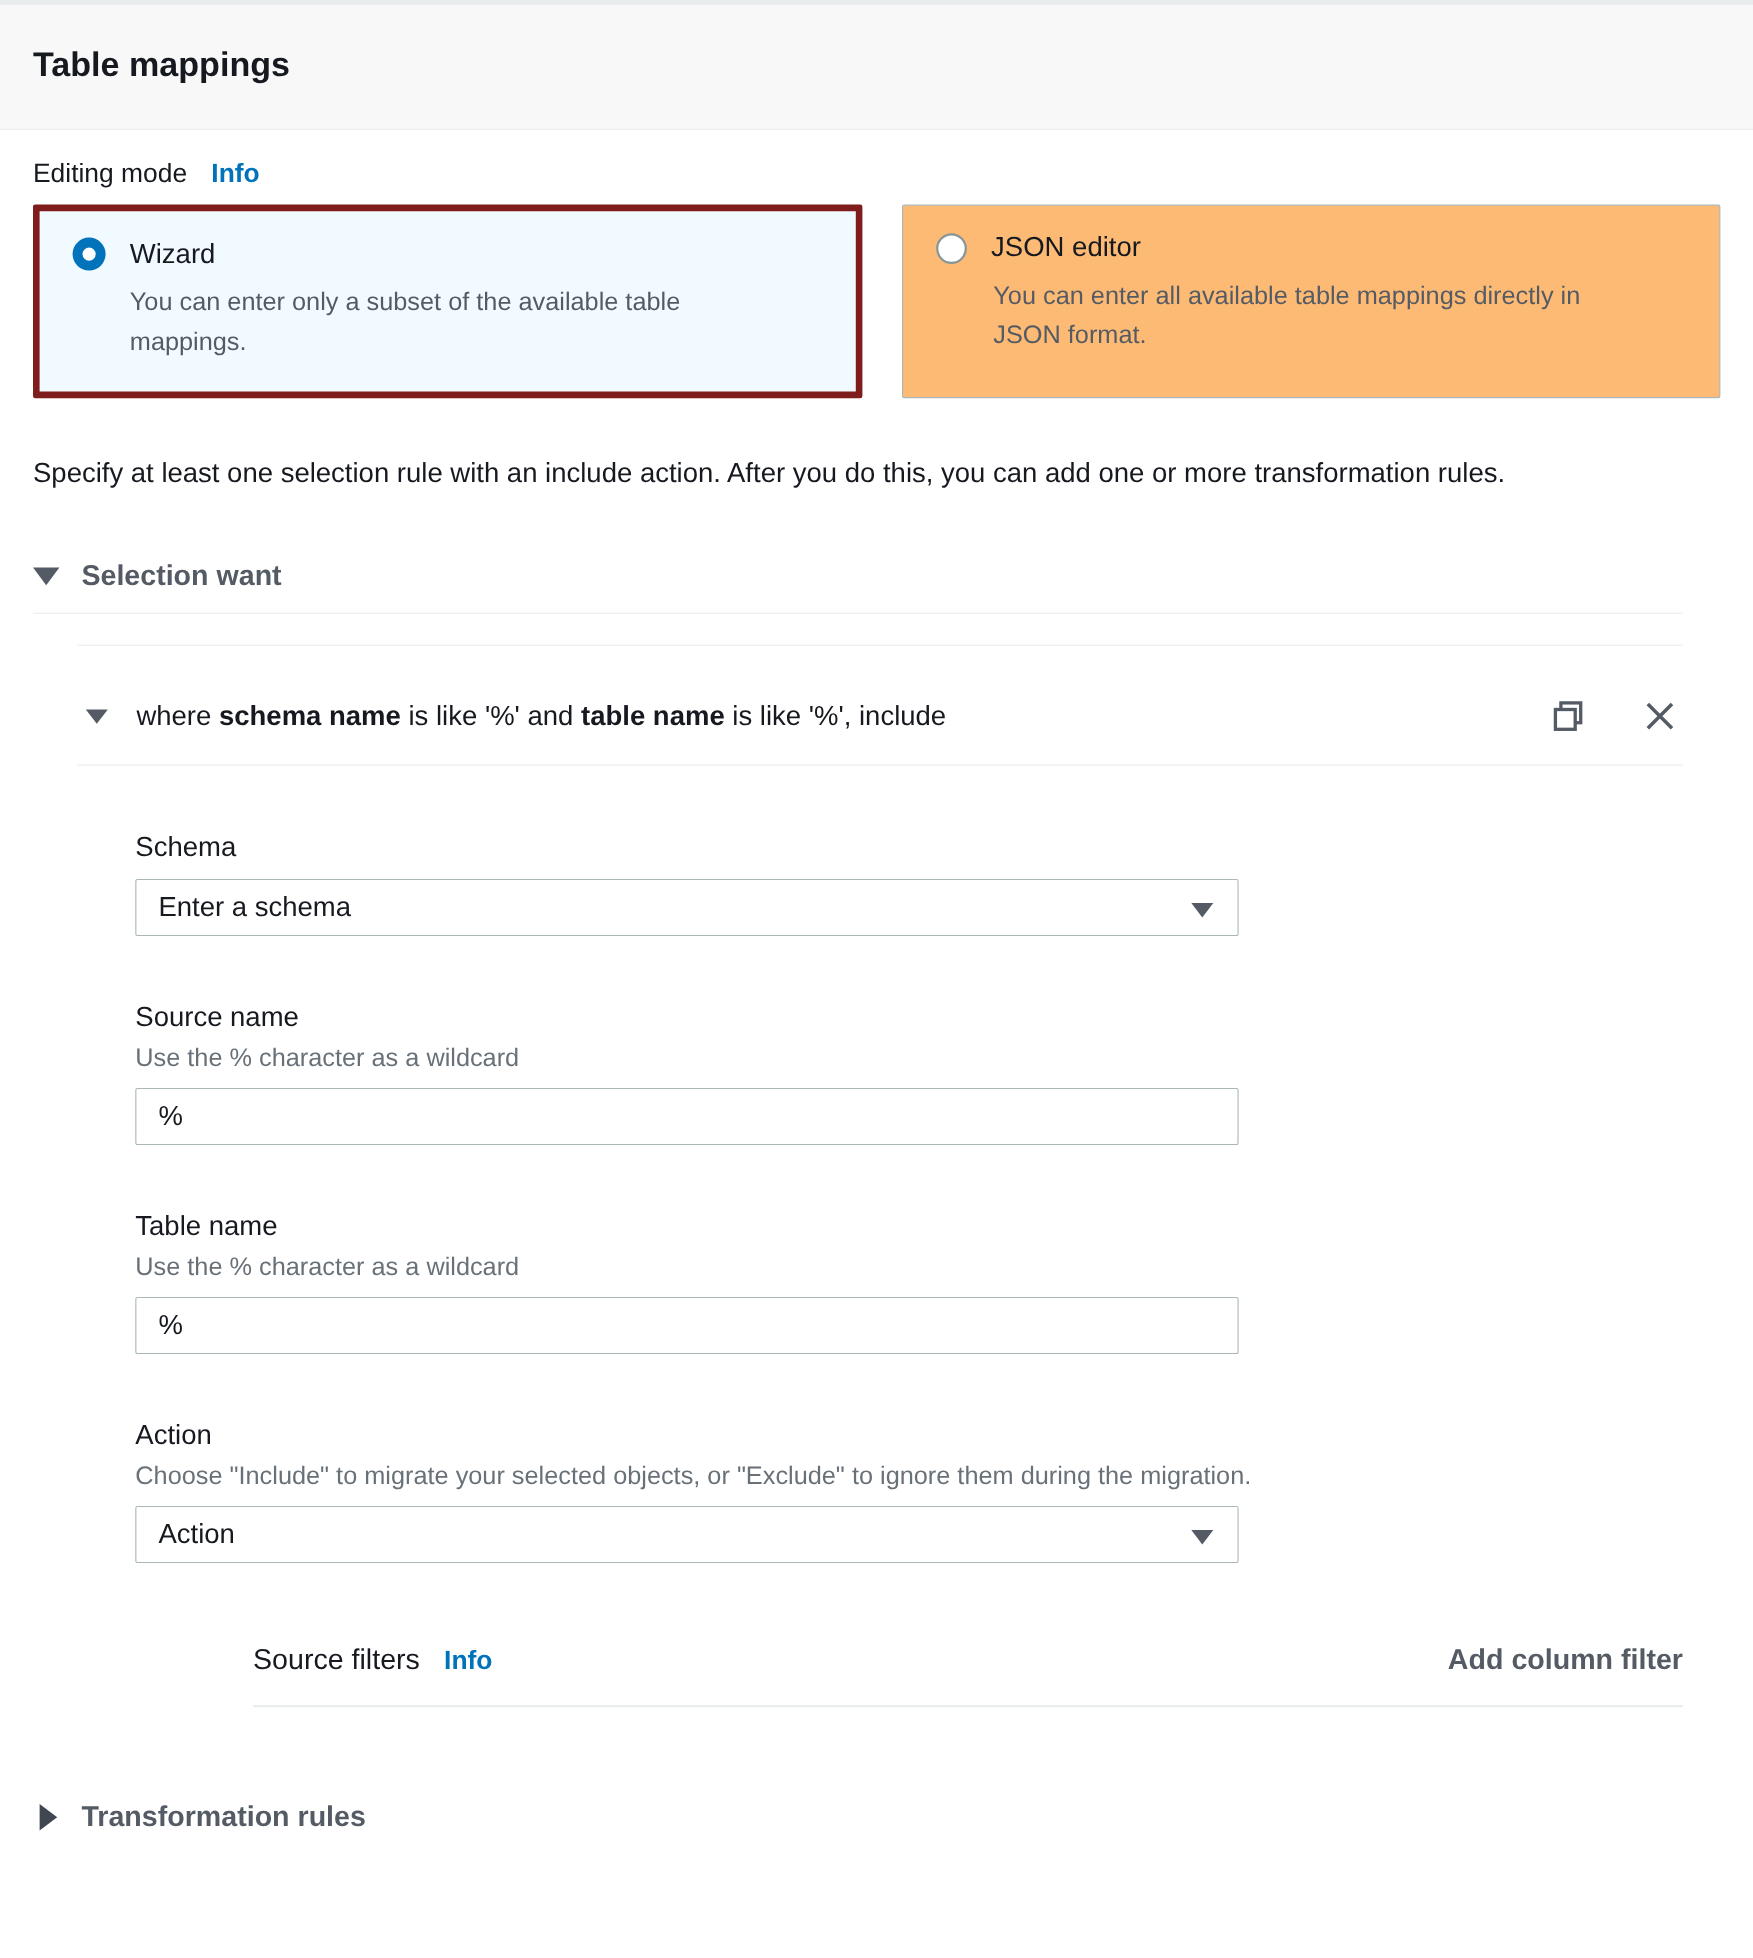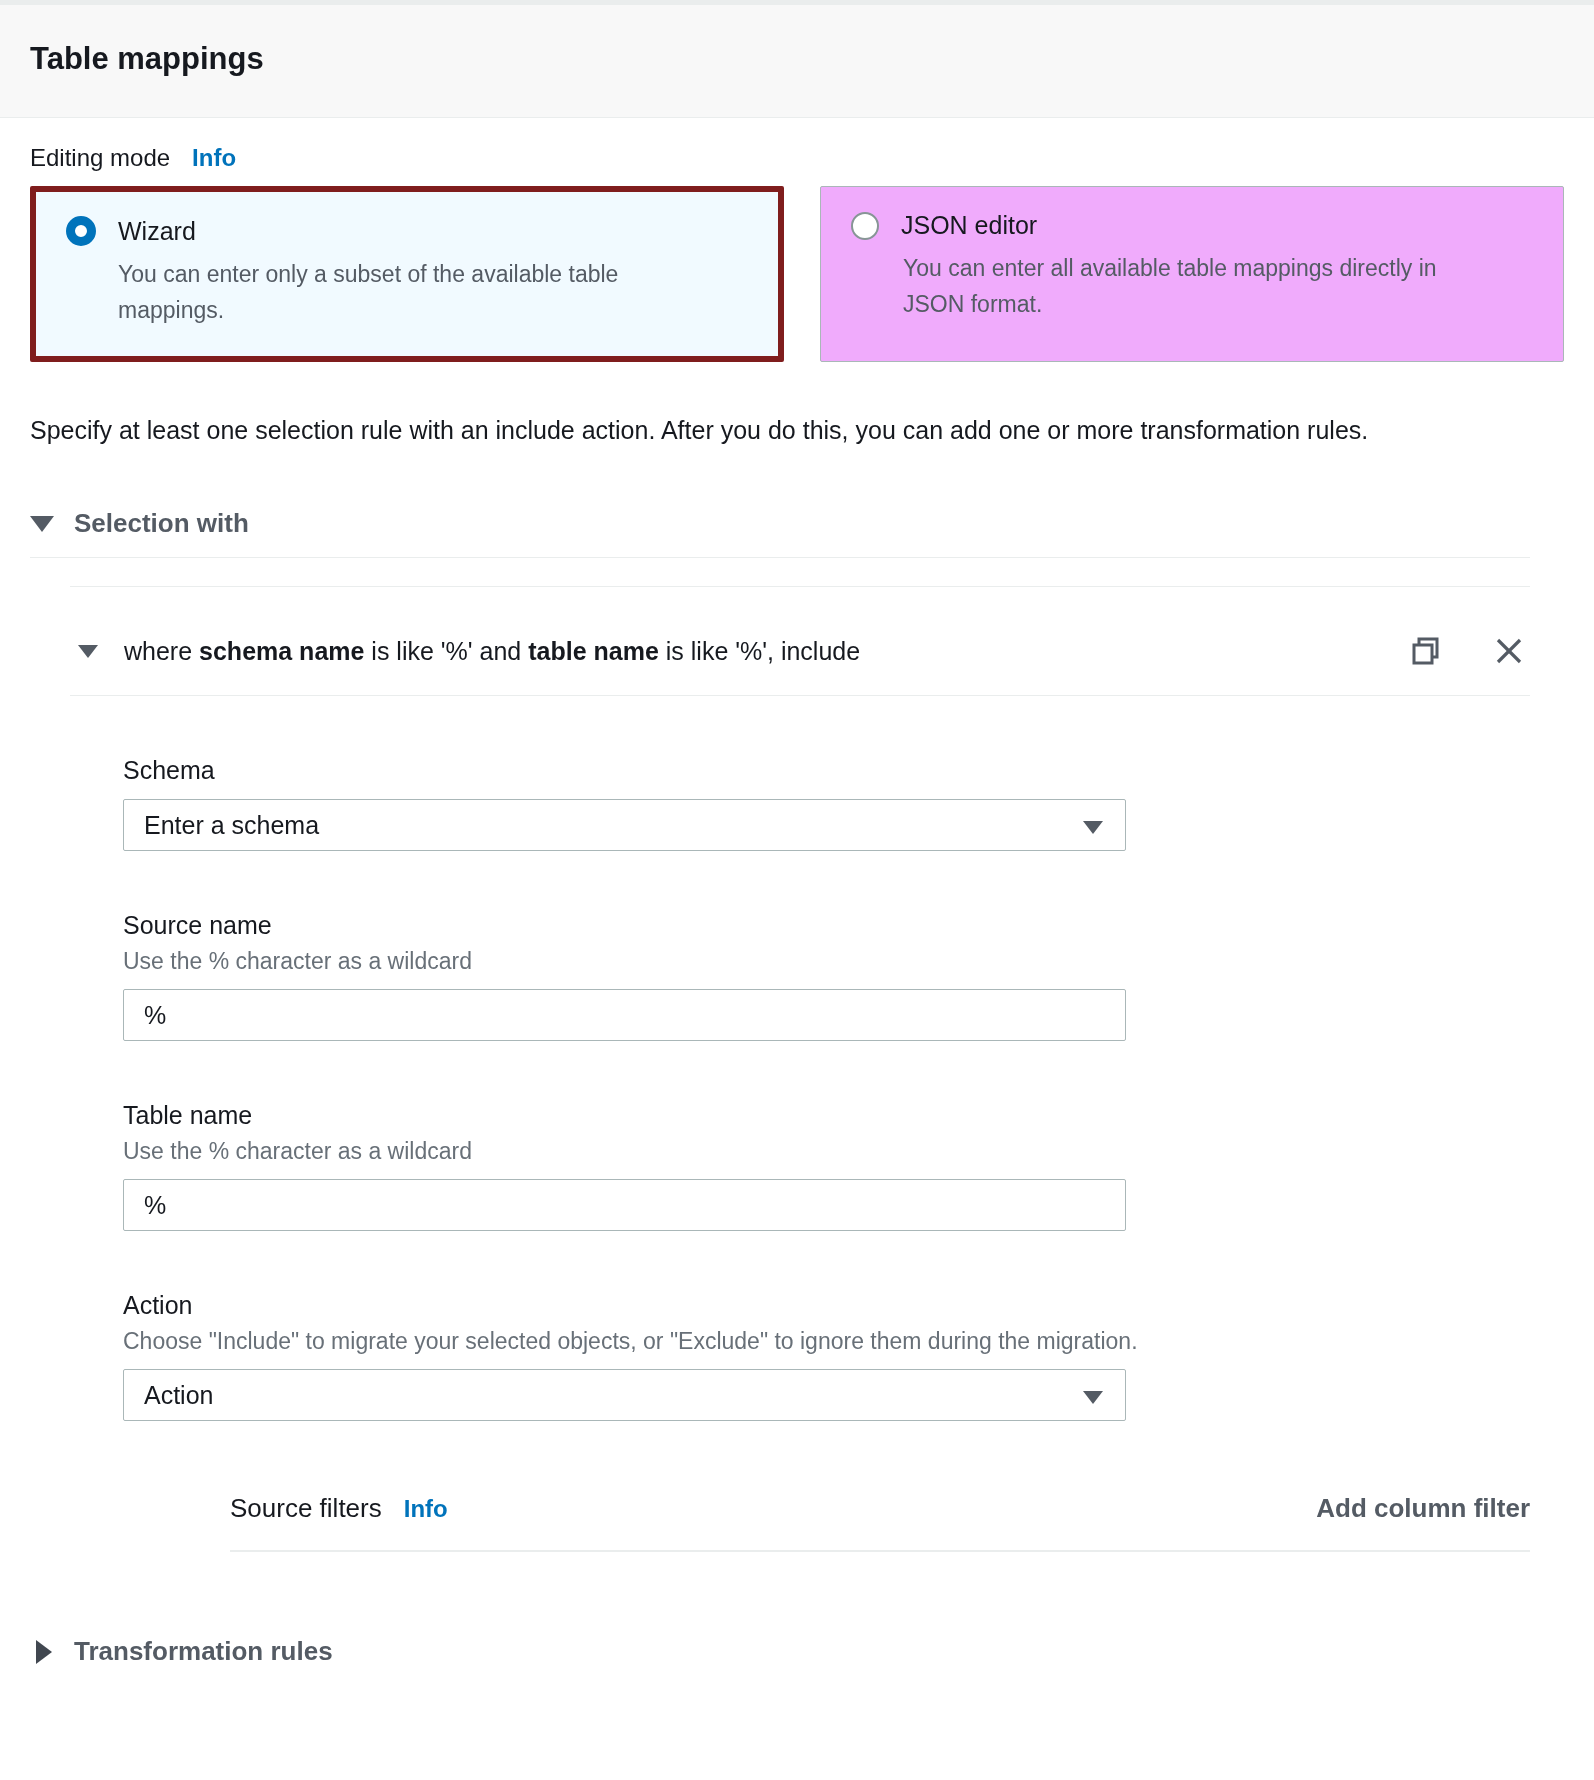--- a/index.html
+++ b/index.html
@@ -17,21 +17,21 @@
   .panel-title { font-size:31px; font-weight:bold; color:#16191f; }
   .content { padding:26px 30px 0 30px; }
 
   .field-label-row { display:flex; align-items:baseline; }
   .editing-mode-label { font-size:24px; color:#16191f; }
   .info-link { font-size:24px; font-weight:bold; color:#0073bb; margin-left:22px; cursor:pointer; }
 
   .cards-row { display:flex; gap:36px; margin-top:14px; }
   .mode-card { flex:1; border-radius:2px; padding:24px 24px 28px 30px; }
   .mode-card.selected { border:6px solid #7f1d1d; background:#f1faff; }
-  .mode-card.unselected { border:1px solid #aab7b8; background:#f0abfc; }
+  .mode-card.unselected { border:1px solid #aab7b8; background:#fdba74; }
   .card-top { display:flex; align-items:center; }
   .radio { flex:0 0 auto; margin-right:22px; border-radius:50%; }
   .radio.checked { width:30px; height:30px; border:9px solid #0073bb; background:#ffffff; }
   .radio.unchecked { width:28px; height:28px; border:2px solid #879596; background:#ffffff; }
   .card-label { font-size:25px; color:#16191f; }
   .card-desc { margin:10px 0 0 52px; font-size:23px; line-height:36px; color:#545b64; max-width:560px; }
 
   .intro { margin-top:46px; font-size:25px; line-height:44px; max-width:1345px; color:#16191f; }
 
   .section { margin-right:34px; }
@@ -110,21 +110,21 @@
       </div>
       <div class="card-desc">You can enter all available table mappings directly in JSON format.</div>
     </div>
   </div>
 
   <div class="intro">Specify at least one selection rule with an include action. After you do this, you can add one or more transformation rules.</div>
 
   <div class="section">
     <div class="section-heading-row">
       <span class="tri-down-big"></span>
-      <span class="section-title">Selection with</span>
+      <span class="section-title">Selection want</span>
     </div>
     <div class="divider"></div>
 
     <div class="section-inner">
       <div class="divider-inner"></div>
 
       <div class="rule-header-row">
         <span class="tri-down-small"></span>
         <span class="rule-summary">
           <span>where </span><span class="b">schema name</span><span> is like '%' and </span><span class="b">table name</span><span> is like '%', include</span>

